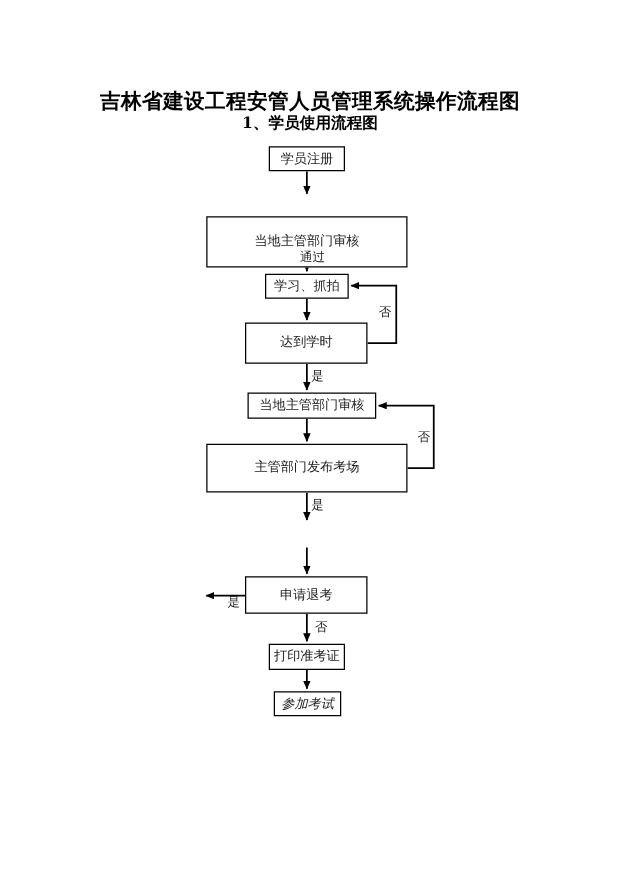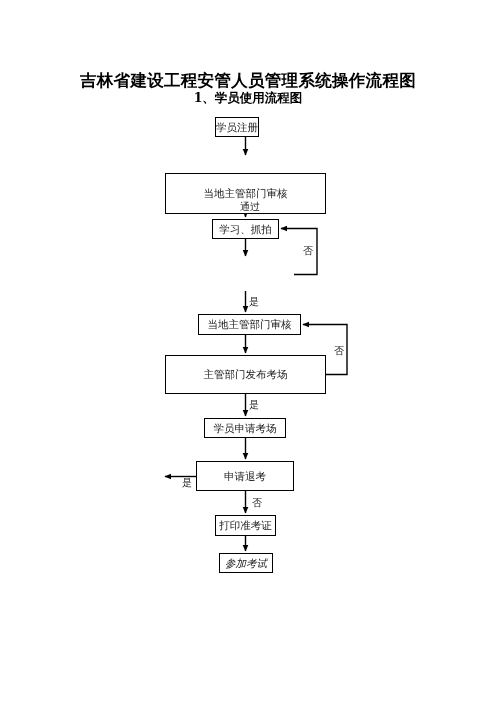--- a/index.html
+++ b/index.html
@@ -119,26 +119,26 @@
 
       <line x1="245.5" y1="438" x2="245.5" y2="459" stroke="#000000" stroke-width="1.4" marker-end="url(#arrow)"></line>
 
       <line x1="196" y1="476.5" x2="165" y2="476.5" stroke="#000000" stroke-width="1.4" marker-end="url(#arrow)"></line>
 
       <line x1="245.5" y1="491" x2="245.5" y2="513" stroke="#000000" stroke-width="1.4" marker-end="url(#arrow)"></line>
 
       <line x1="245.5" y1="536" x2="245.5" y2="551" stroke="#000000" stroke-width="1.4" marker-end="url(#arrow)"></line>
     </svg>
 
-    <div class="node" style="left:215px;top:117px;width:44px;height:20px;">学员注册</div>
+    <div class="node" style="left:215px;top:117px;width:61px;height:20px;">学员注册</div>
     <div class="node" style="left:165px;top:157px;width:161px;height:41px;margin-top:16px;">当地主管部门审核</div>
     <div class="node" style="left:212px;top:219px;width:67px;height:20px;">学习、抓拍</div>
+    <div class="node" style="left:196px;top:258px;width:98px;height:33px;">达到学时</div>
     <div class="node" style="left:198px;top:314px;width:103px;height:21px;">当地主管部门审核</div>
     <div class="node" style="left:165px;top:355px;width:161px;height:39px;">主管部门发布考场</div>
-    <div class="node" style="left:204px;top:418px;width:82px;height:20px;">学员申请考场</div>
     <div class="node" style="left:196px;top:461px;width:98px;height:30px;">申请退考</div>
     <div class="node" style="left:215px;top:515px;width:61px;height:21px;">打印准考证</div>
     <div class="node" style="left:219px;top:553px;width:54px;height:20px;font-style:italic;">参加考试</div>
 
     <div class="edge-label" style="left:240px;top:201px;">通过</div>
     <div class="edge-label" style="left:303px;top:245px;">否</div>
     <div class="edge-label" style="left:249px;top:296px;">是</div>
     <div class="edge-label" style="left:334px;top:345px;">否</div>
     <div class="edge-label" style="left:249px;top:399px;">是</div>
     <div class="edge-label" style="left:182px;top:477px;">是</div>

